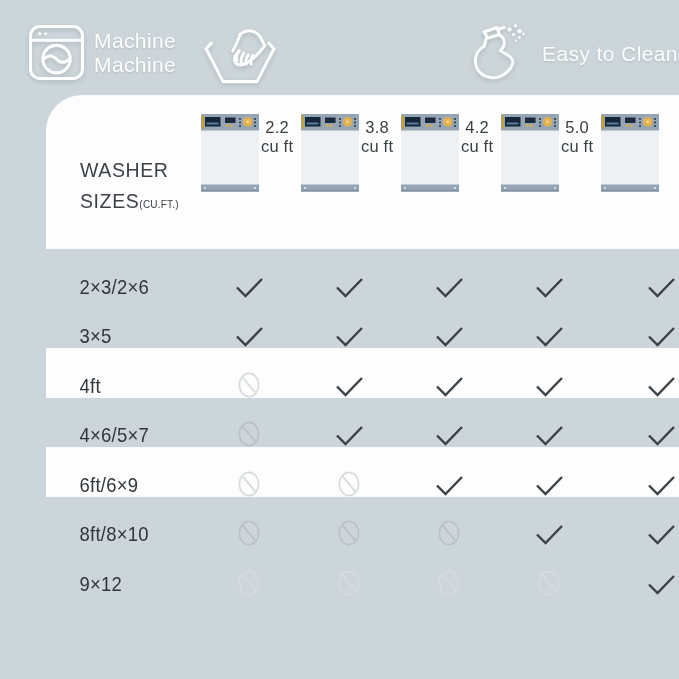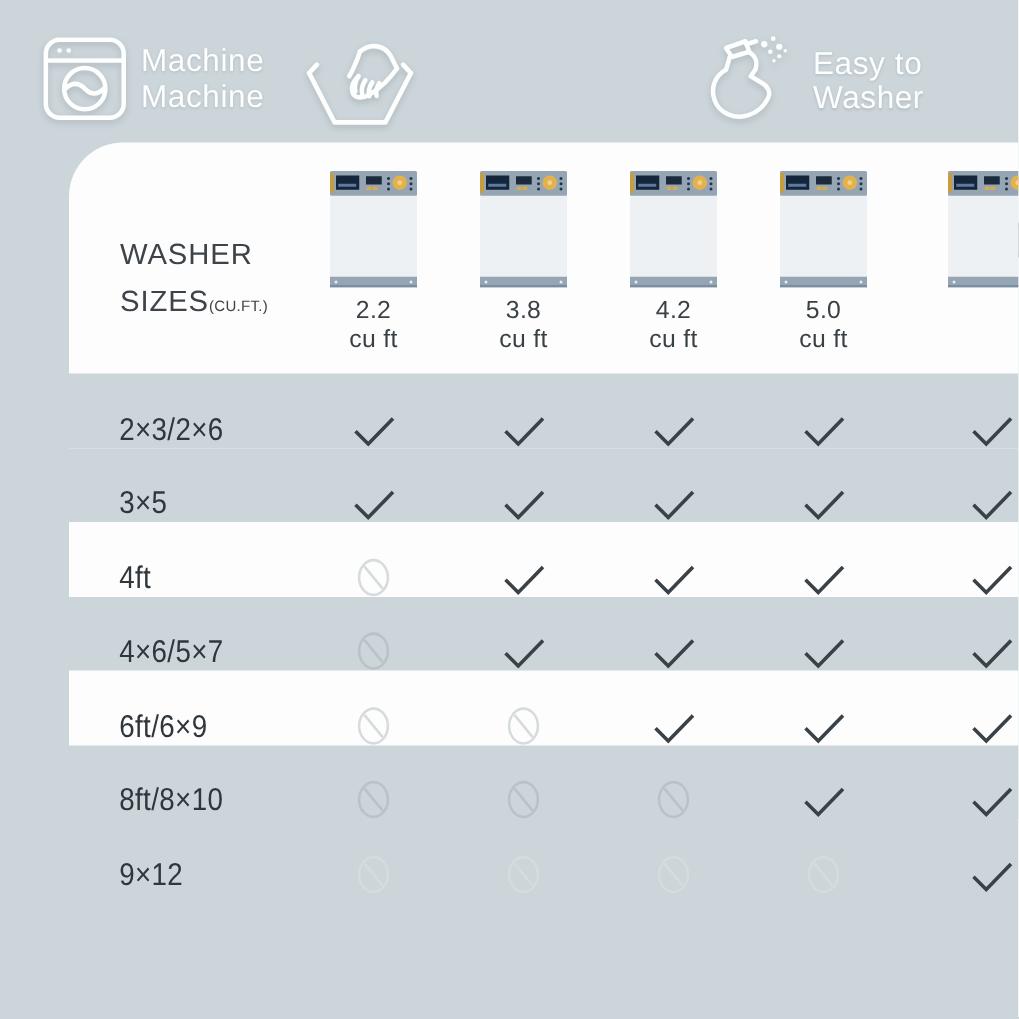--- a/index.html
+++ b/index.html
@@ -29,21 +29,21 @@
     background:var(--card,#fdfdfd);
     border-radius:36px 36px 16px 16px;
     margin-left:46px;
   }
   .corner{
     position:absolute;left:34px;top:60px;
     color:#3d4349;font-size:19.5px;letter-spacing:.6px;font-weight:500;line-height:1.6;
   }
   .corner-suffix{font-size:10px;letter-spacing:.2px;}
   .col-headers{position:absolute;left:153px;top:18px;display:flex;}
-  .colh{width:100px;display:flex;flex-direction:column;align-items:center;}
+  .colh{width:100px;display:flex;flex-direction:row;align-items:flex-start;}
   .colh.wide{width:124px;}
   .colh svg{display:block;}
   .cap{
     margin-top:5px;text-align:center;
     font-size:16.5px;line-height:19px;color:#3a4145;letter-spacing:.2px;
   }
   
   .rows{position:absolute;left:0;top:154px;width:679px;}
   .t-row{display:flex;height:49.5px;align-items:flex-end;}
   .t-row.band{background:var(--band,#ccd5d9);}
@@ -105,21 +105,21 @@
           <circle cx="37.5" cy="7.5" r="2.1"></circle>
           <circle cx="43.5" cy="3.8" r="1.6"></circle>
           <circle cx="47.5" cy="9.2" r="2.1"></circle>
           <circle cx="41.5" cy="12.5" r="1.5"></circle>
           <circle cx="47.5" cy="15.5" r="1.4"></circle>
           <circle cx="51.5" cy="11.8" r="1.2"></circle>
           <circle cx="44" cy="18.5" r="1.1"></circle>
         </g>
       </svg>
     </span>
-    <span class="flabel">Easy to Washer</span>
+    <span class="flabel">Easy to Clean</span>
   </div>
 
   <section class="card">
     <div class="corner">
       <div>WASHER</div>
       <div><span>SIZES</span><span class="corner-suffix">(CU.FT.)</span></div>
     </div>
     <div class="col-headers">
         <div class="colh">
           <span>

